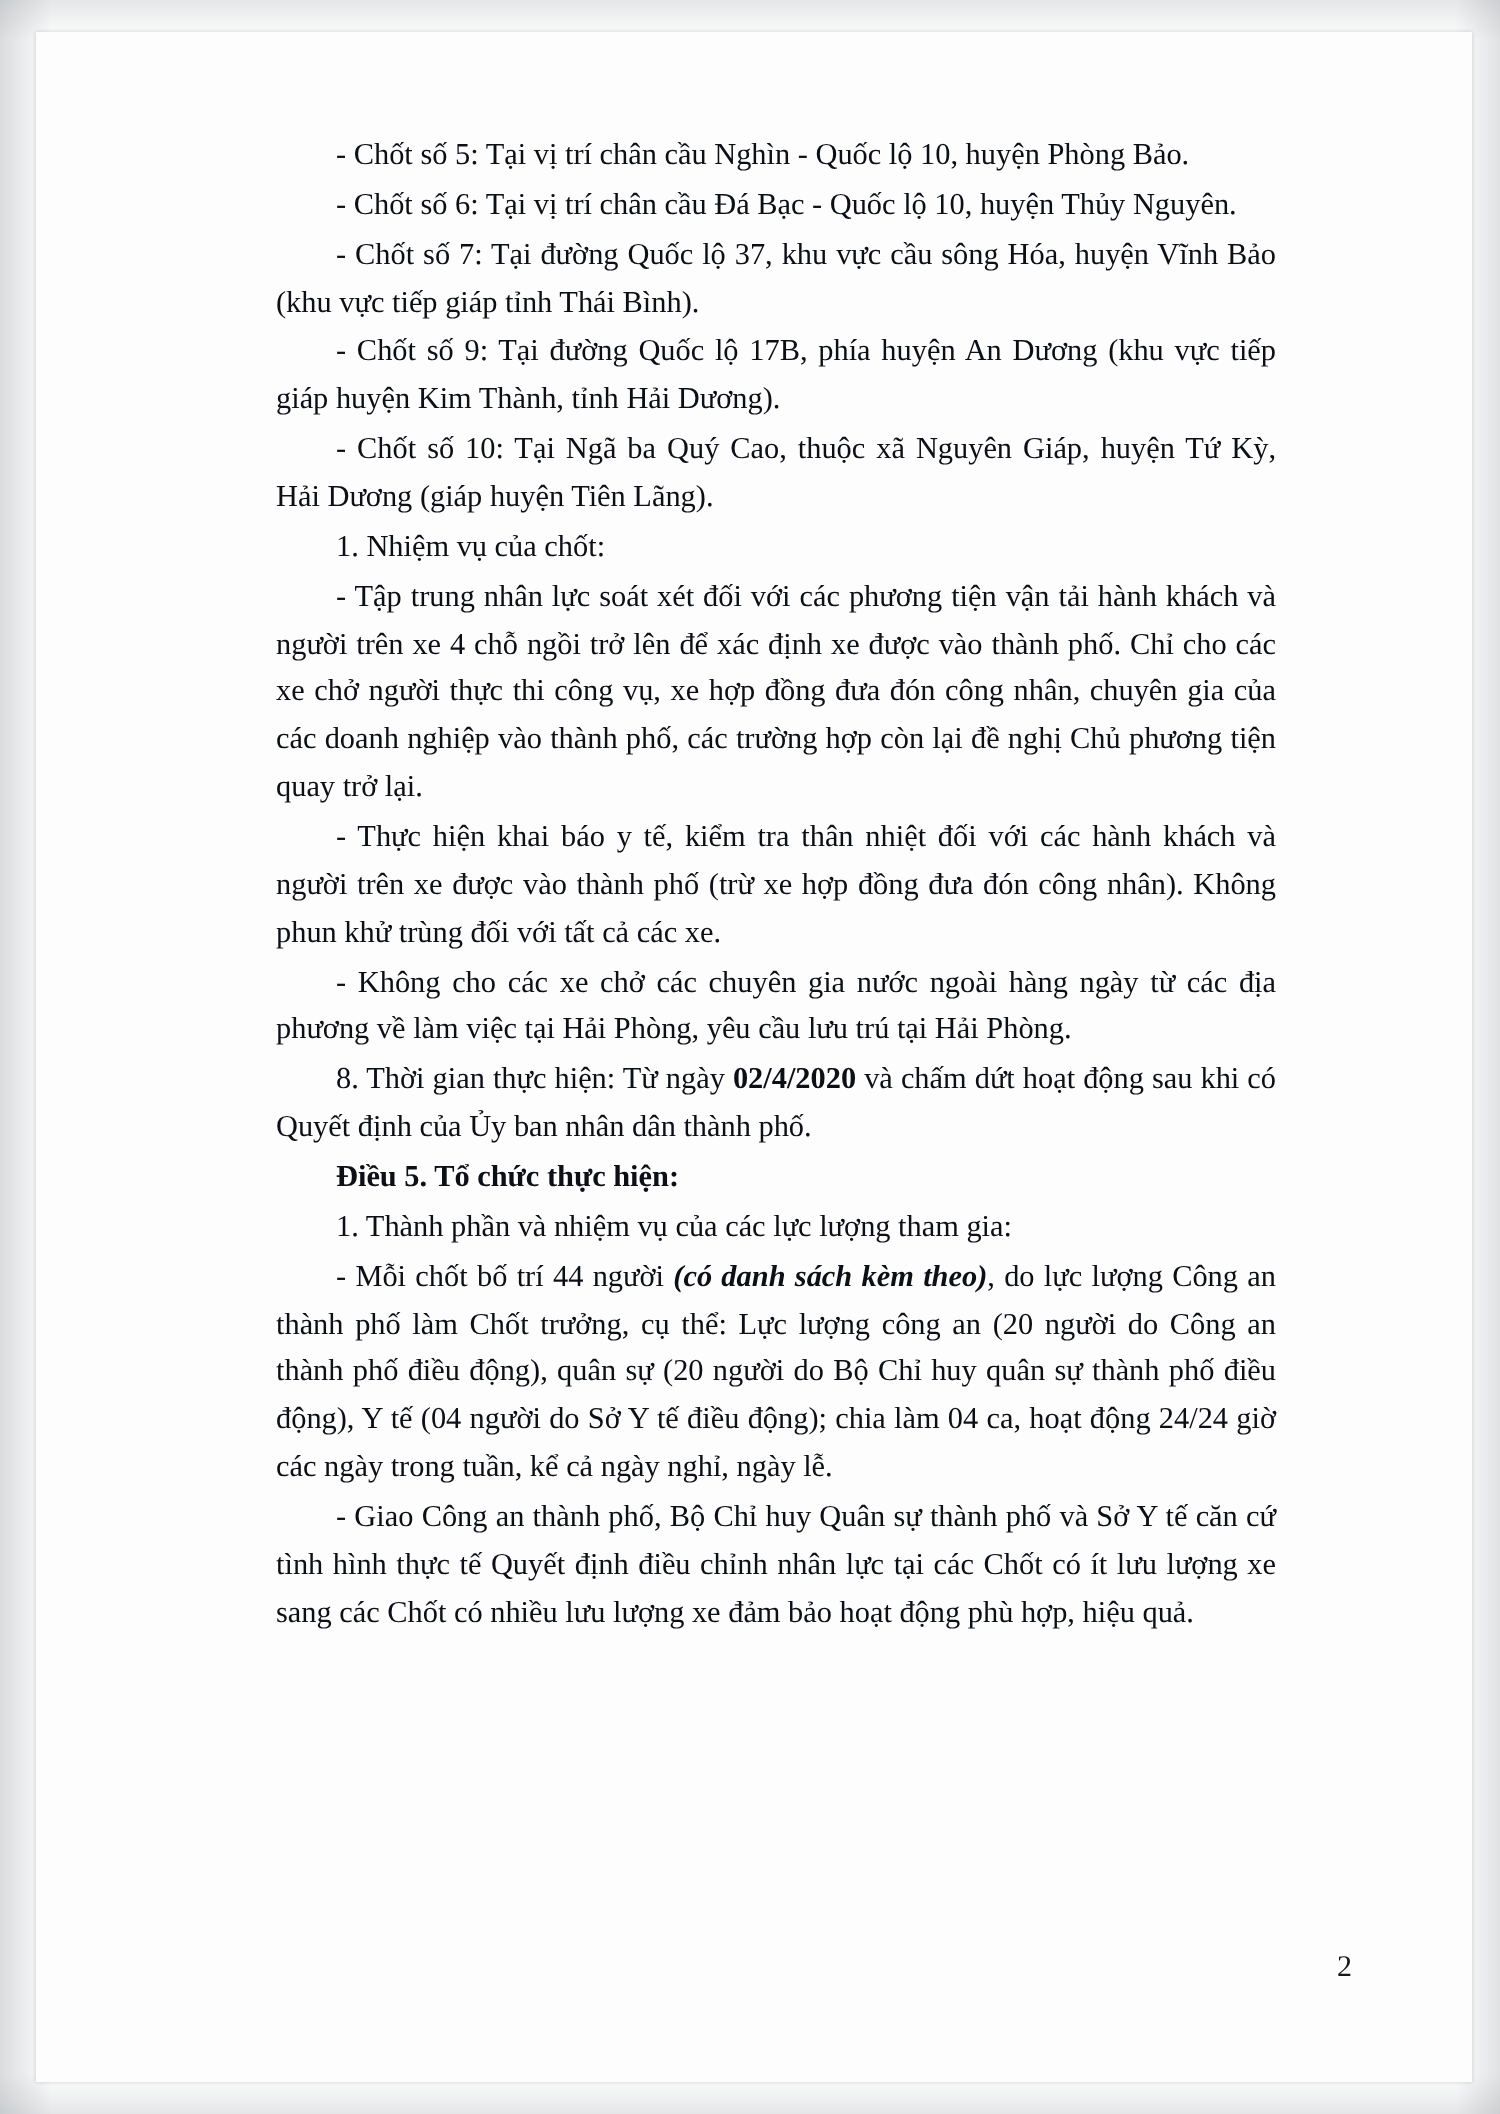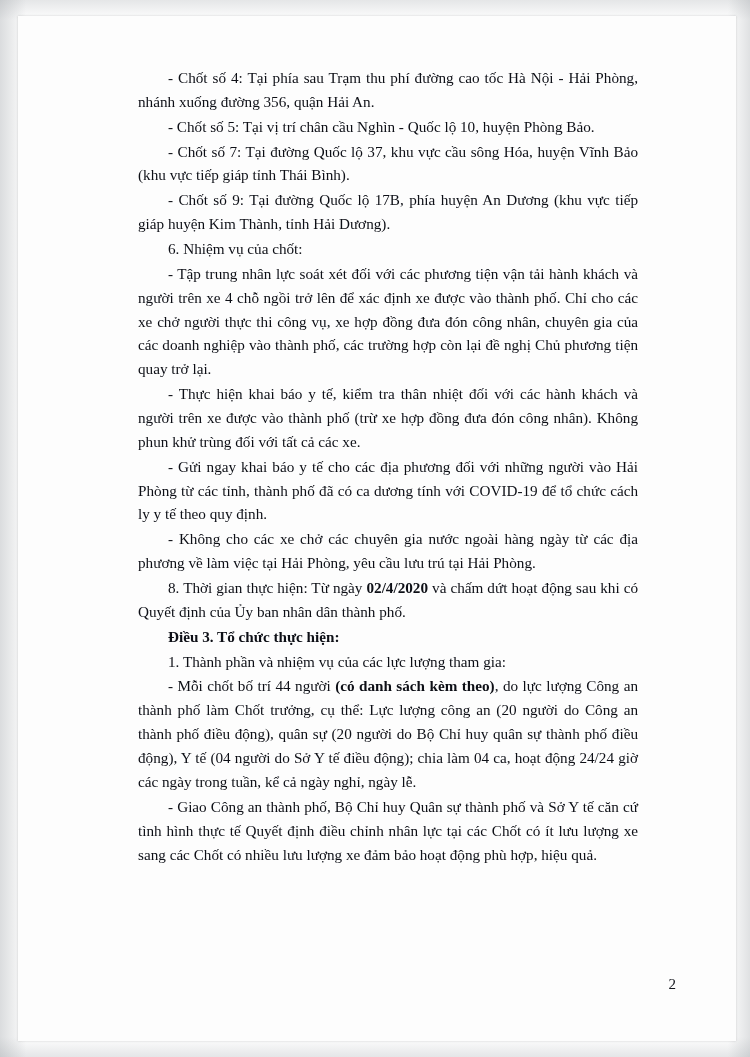--- a/index.html
+++ b/index.html
@@ -48,50 +48,50 @@
     color: #0d0f16;
     font-size: 15.2px;
     line-height: 1.57;
     text-align: justify;
     text-justify: inter-word;
   }
   p {
     margin: 0 0 1px 0;
     text-indent: 30px;
   }
-  .italic { }
+  .italic { font-style: italic; }
   .bold { font-weight: bold; }
   .page-number {
     position: absolute;
     right: 60px;
     bottom: 48px;
     font-size: 15px;
     color: #14161d;
   }
 </style>
 </head>
 <body>
 
 <div class="page">
   <div class="sheet">
     <div class="content">
 
-      <p>- Chốt số 4: Tại phía sau Trạm thu phí đường cao tốc Hà Nội - Hải Phòng, nhánh xuống đường 356, quận Hải An.</p>
       <p>- Chốt số 5: Tại vị trí chân cầu Nghìn - Quốc lộ 10, huyện Phòng Bảo.</p>
+      <p>- Chốt số 6: Tại vị trí chân cầu Đá Bạc - Quốc lộ 10, huyện Thủy Nguyên.</p>
       <p>- Chốt số 7: Tại đường Quốc lộ 37, khu vực cầu sông Hóa, huyện Vĩnh Bảo (khu vực tiếp giáp tỉnh Thái Bình).</p>
       <p>- Chốt số 9: Tại đường Quốc lộ 17B, phía huyện An Dương (khu vực tiếp giáp huyện Kim Thành, tỉnh Hải Dương).</p>
-      <p>6. Nhiệm vụ của chốt:</p>
+      <p>- Chốt số 10: Tại Ngã ba Quý Cao, thuộc xã Nguyên Giáp, huyện Tứ Kỳ, Hải Dương (giáp huyện Tiên Lãng).</p>
+      <p>1. Nhiệm vụ của chốt:</p>
       <p>- Tập trung nhân lực soát xét đối với các phương tiện vận tải hành khách và người trên xe 4 chỗ ngồi trở lên để xác định xe được vào thành phố. Chỉ cho các xe chở người thực thi công vụ, xe hợp đồng đưa đón công nhân, chuyên gia của các doanh nghiệp vào thành phố, các trường hợp còn lại đề nghị Chủ phương tiện quay trở lại.</p>
       <p>- Thực hiện khai báo y tế, kiểm tra thân nhiệt đối với các hành khách và người trên xe được vào thành phố (trừ xe hợp đồng đưa đón công nhân). Không phun khử trùng đối với tất cả các xe.</p>
-      <p>- Gửi ngay khai báo y tế cho các địa phương đối với những người vào Hải Phòng từ các tỉnh, thành phố đã có ca dương tính với COVID-19 để tổ chức cách ly y tế theo quy định.</p>
       <p>- Không cho các xe chở các chuyên gia nước ngoài hàng ngày từ các địa phương về làm việc tại Hải Phòng, yêu cầu lưu trú tại Hải Phòng.</p>
 
       <p><span>8. Thời gian thực hiện: Từ ngày </span><span class="bold">02/4/2020</span><span> và chấm dứt hoạt động sau khi có Quyết định của Ủy ban nhân dân thành phố.</span></p>
 
-      <p><span class="bold">Điều 3.</span><span class="bold"> Tổ chức thực hiện:</span></p>
+      <p><span class="bold">Điều 5.</span><span class="bold"> Tổ chức thực hiện:</span></p>
 
       <p>1. Thành phần và nhiệm vụ của các lực lượng tham gia:</p>
 
       <p><span>- Mỗi chốt bố trí 44 người </span><span class="italic bold">(có danh sách kèm theo)</span><span>, do lực lượng Công an thành phố làm Chốt trưởng, cụ thể: Lực lượng công an (20 người do Công an thành phố điều động), quân sự (20 người do Bộ Chỉ huy quân sự thành phố điều động), Y tế (04 người do Sở Y tế điều động); chia làm 04 ca, hoạt động 24/24 giờ các ngày trong tuần, kể cả ngày nghỉ, ngày lễ.</span></p>
 
       <p>- Giao Công an thành phố, Bộ Chỉ huy Quân sự thành phố và Sở Y tế căn cứ tình hình thực tế Quyết định điều chỉnh nhân lực tại các Chốt có ít lưu lượng xe sang các Chốt có nhiều lưu lượng xe đảm bảo hoạt động phù hợp, hiệu quả.</p>
 
     </div>
     <div class="page-number">2</div>
   </div>

